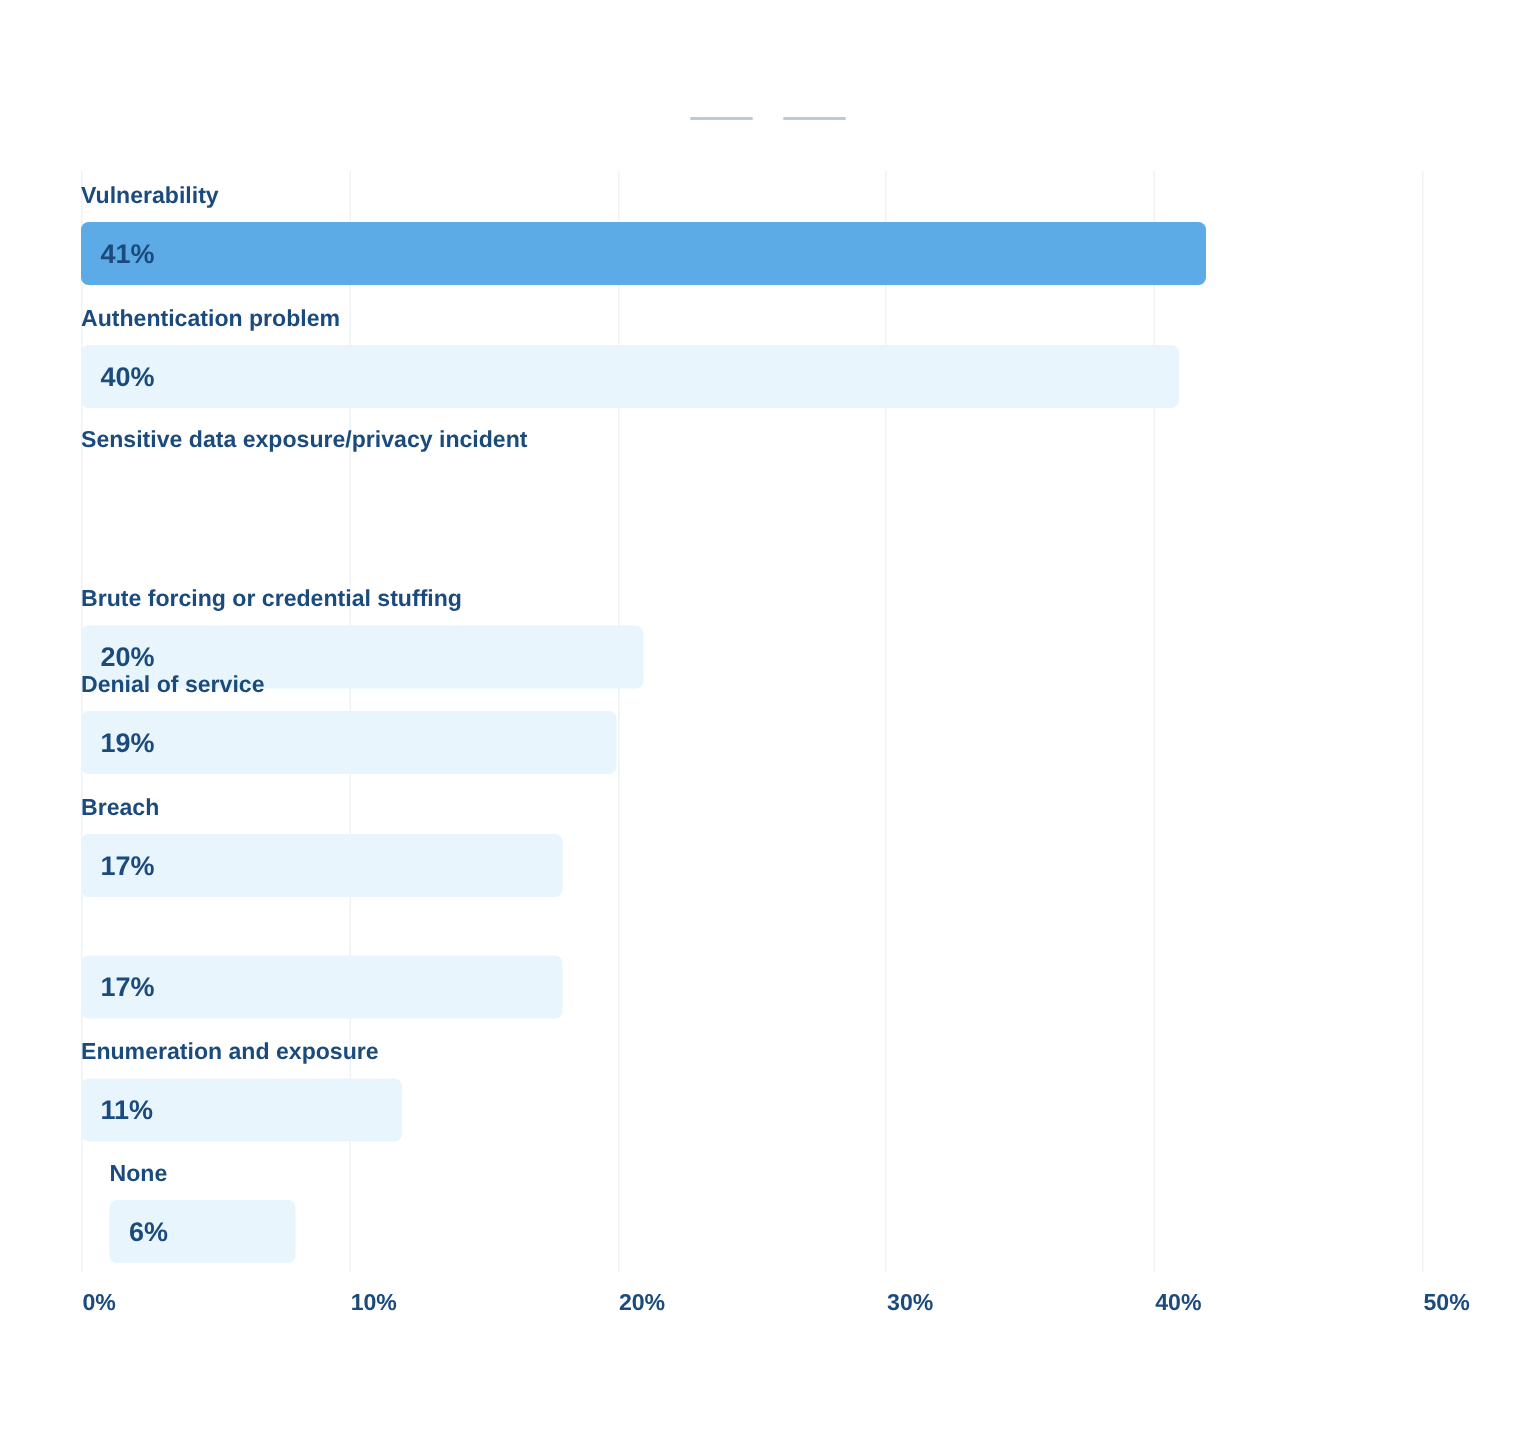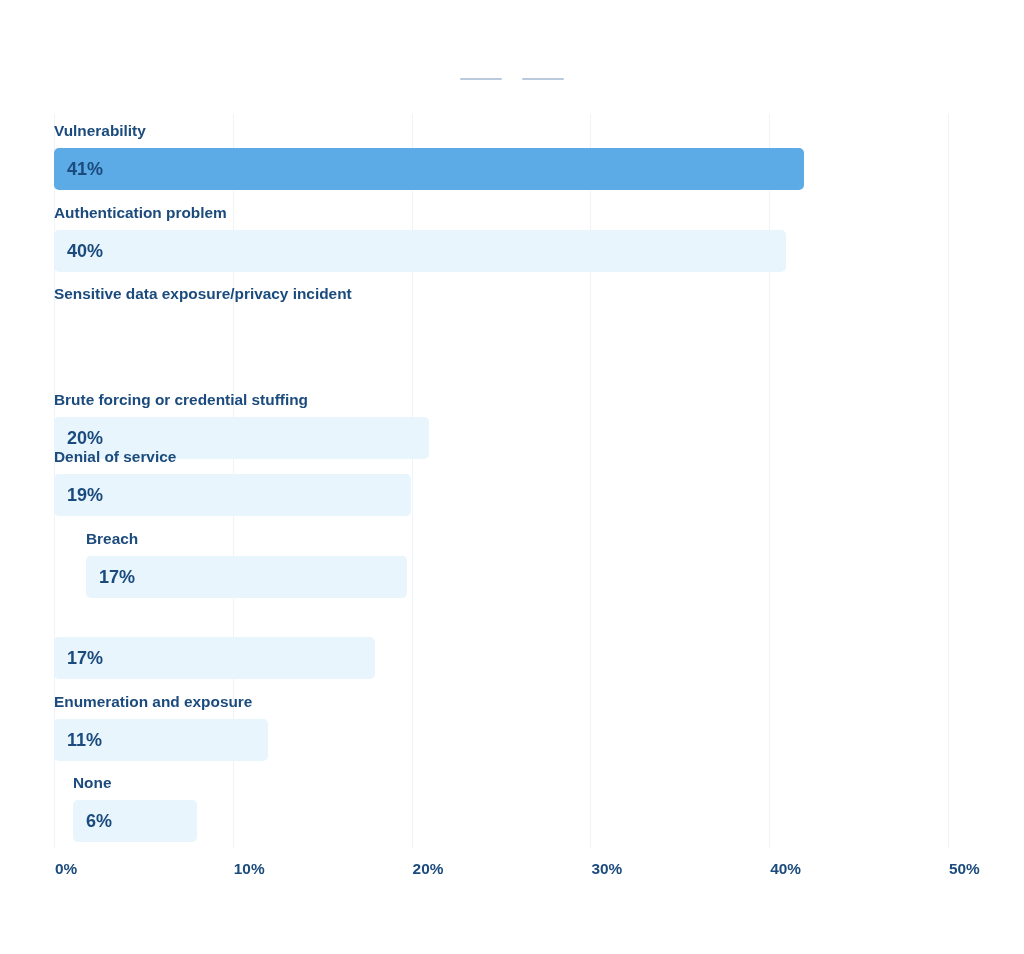--- a/index.html
+++ b/index.html
@@ -186,21 +186,21 @@
             <div class="bar-value">20%</div>
           </div>
         </div>
         <div class="cat-row" style="top: 326px;">
           <div class="cat-label">Denial of service</div>
           <div class="bar-wrap">
             <div class="bar" style="width: 356.72px;"></div>
             <div class="bar-value">19%</div>
           </div>
         </div>
-        <div class="cat-row" style="top: 407.5px; margin-left: 32px;">
+        <div class="cat-row" style="top: 407.5px;">
           <div class="cat-label">Breach</div>
           <div class="bar-wrap">
             <div class="bar" style="width: 320.96px;"></div>
             <div class="bar-value">17%</div>
           </div>
         </div>
         <div class="cat-row" style="top: 489px;">
           <div class="bar-wrap">
             <div class="bar" style="width: 320.96px;"></div>
             <div class="bar-value">17%</div>

